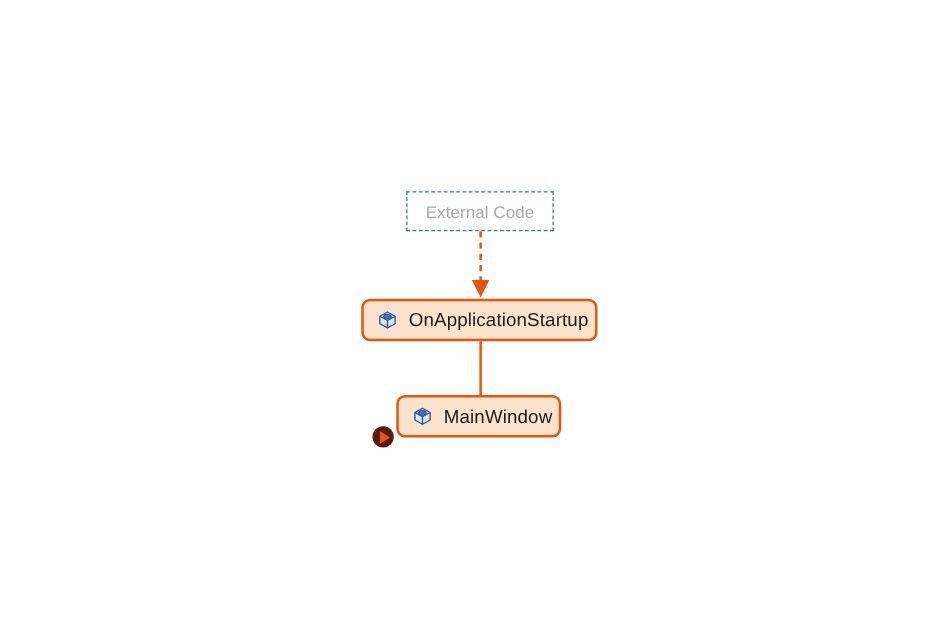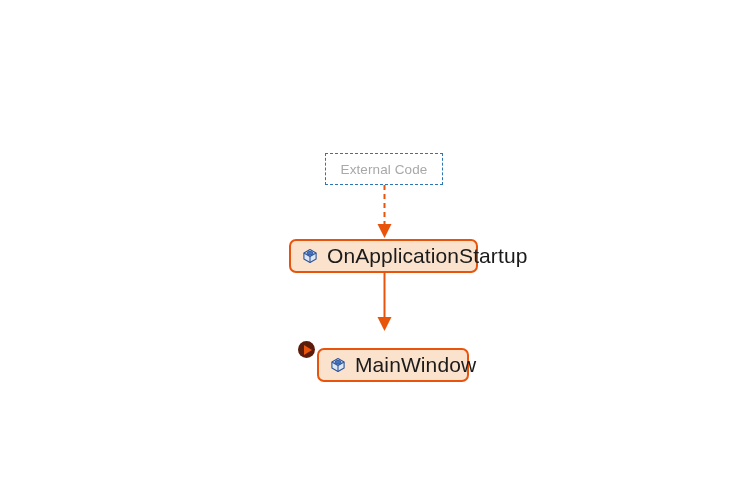--- a/index.html
+++ b/index.html
@@ -56,21 +56,21 @@
     position: absolute;
     box-sizing: border-box;
     border: 2px solid #E8540C;
     border-radius: 7px;
     background: #FBE2CD;
     display: flex;
     align-items: center;
     padding-left: 11px;
   }
   .node .node-label {
-    font-size: 21px;
+    font-size: 15px;
     color: #1b1b1b;
     white-space: nowrap;
     letter-spacing: 0.1px;
   }
   .node .cube-icon {
     display: inline-flex;
     align-items: center;
     justify-content: center;
     width: 16px;
     height: 16px;
@@ -79,22 +79,22 @@
   }
 
   #node-startup {
     left: 289px;
     top: 203px;
     width: 189px;
     height: 34px;
   }
   #node-mainwindow {
     left: 317px;
-    top: 312px;
-    width: 152px;
+    top: 280px;
+    width: 132px;
     height: 34px;
   }
 
   
   .frame-marker {
     position: absolute;
     left: 298px;
     top: 305px;
     width: 17px;
     height: 17px;

